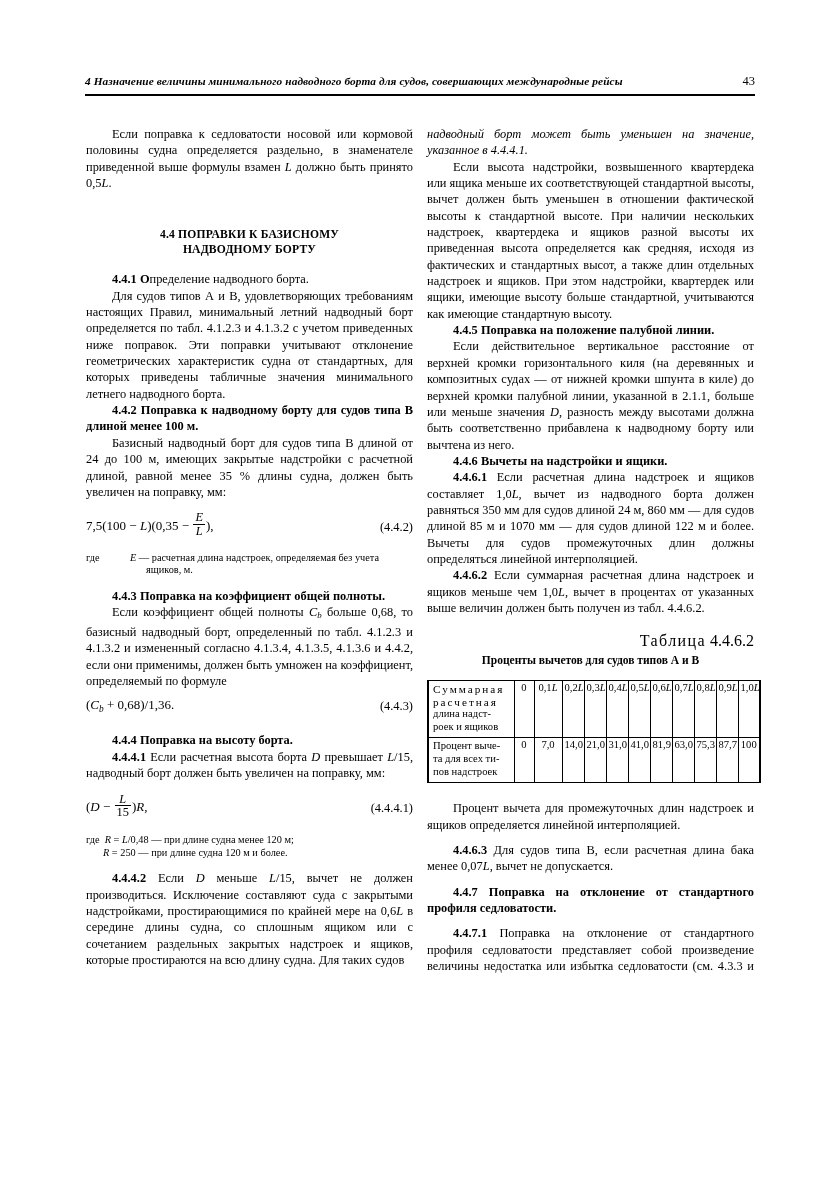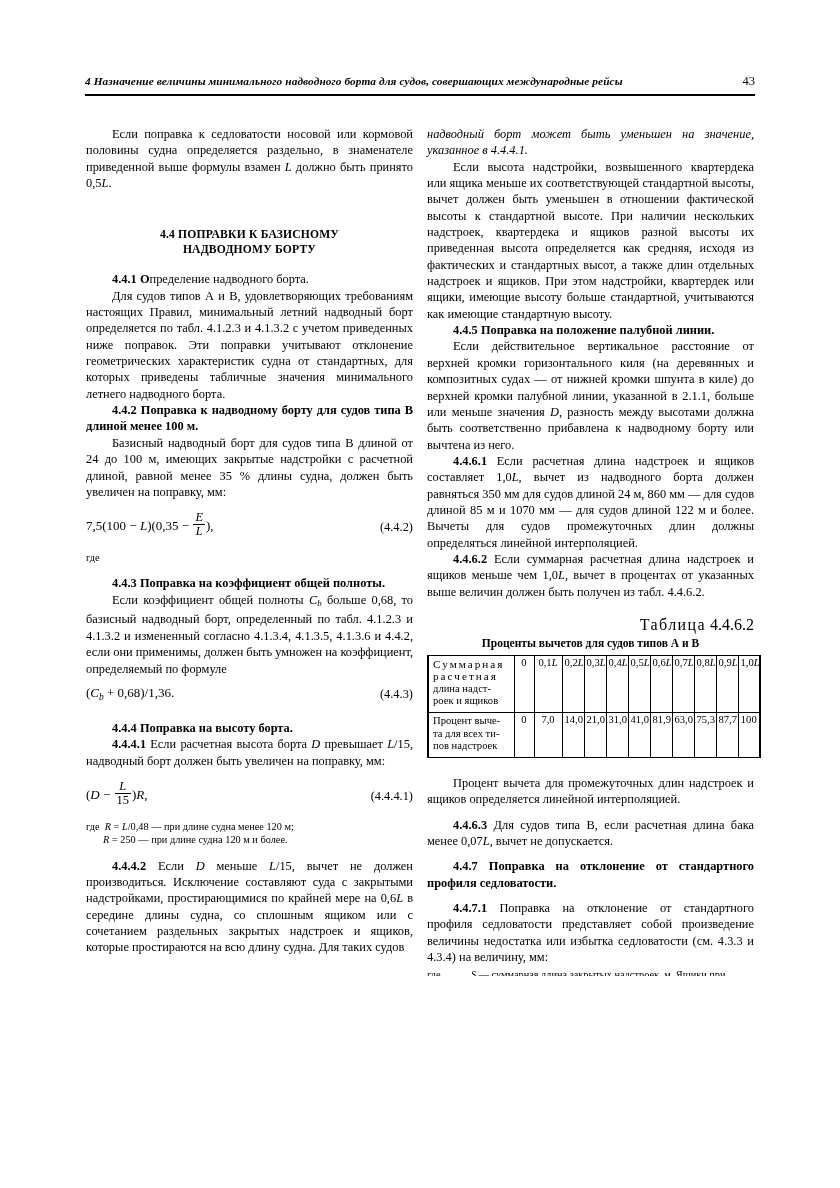--- a/index.html
+++ b/index.html
@@ -147,21 +147,21 @@
     text-align: right;
     font-size: 16px;
     letter-spacing: 1.4px;
     margin-bottom: 2px;
   }
   .tbl-cap-num .plain { letter-spacing: 0; }
   .tbl-title {
     text-align: center;
     font-weight: bold;
     font-size: 11.5px;
-    margin-bottom: 3px;
+    margin-bottom: 12px;
   }
   table.pct {
     border-collapse: collapse;
     width: 327px;
     table-layout: fixed;
     font-size: 10.6px;
   }
   table.pct td {
     border: 1.15px solid #000;
     padding: 1px 2px;
@@ -216,20 +216,21 @@
     <p>Базисный надводный борт для судов типа В длиной от 24 до 100 м, имеющих закрытые надстройки с расчетной длиной, равной менее 35 % длины судна, должен быть увеличен на поправку, мм:</p>
 
     <div class="formula">
       7,5(100&nbsp;−&nbsp;<span class="it">L</span>)(0,35&nbsp;−&nbsp;<span class="frac"><span class="num">E</span><span class="den upr">L</span></span>),
       <span class="eqno">(4.4.2)</span>
     </div>
 
     <div class="where">
       <div class="where-grid">
         <div class="where-lbl">где</div>
+        <div class="where-body"><span class="it">E</span> — расчетная длина надстроек, определяемая без учета<br><span style="padding-left:16px">ящиков, м.</span></div>
       </div>
     </div>
 
     <p style="margin-top:11px"><span class="b">4.4.3 Поправка на коэффициент общей полноты.</span></p>
 
     <p>Если коэффициент общей полноты <span class="it">C<span class="sub">b</span></span> больше 0,68, то базисный надводный борт, определенный по табл. 4.1.2.3 и 4.1.3.2 и измененный согласно 4.1.3.4, 4.1.3.5, 4.1.3.6 и 4.4.2, если они применимы, должен быть умножен на коэффициент, определяемый по формуле</p>
 
     <div class="formula" style="margin-top:8px;margin-bottom:9px">
       (<span class="it">C<span class="sub">b</span></span>&nbsp;+&nbsp;0,68)/1,36.
       <span class="eqno" style="top:1px">(4.4.3)</span>
@@ -256,20 +257,21 @@
   <div class="col col-right">
 
     <p class="noind">надводный борт может быть уменьшен на значение, указанное в 4.4.4.1.</p>
 
     <p>Если высота надстройки, возвышенного квартердека или ящика меньше их соответствующей стандартной высоты, вычет должен быть уменьшен в отношении фактической высоты к стандартной высоте. При наличии нескольких надстроек, квартердека и ящиков разной высоты их приведенная высота определяется как средняя, исходя из фактических и стандартных высот, а также длин отдельных надстроек и ящиков. При этом надстройки, квартердек или ящики, имеющие высоту больше стандартной, учитываются как имеющие стандартную высоту.</p>
 
     <p><span class="b">4.4.5 Поправка на положение палубной линии.</span></p>
 
     <p>Если действительное вертикальное расстояние от верхней кромки горизонтального киля (на деревянных и композитных судах — от нижней кромки шпунта в киле) до верхней кромки палубной линии, указанной в 2.1.1, больше или меньше значения <span class="it">D</span>, разность между высотами должна быть соответственно прибавлена к надводному борту или вычтена из него.</p>
 
+    <p><span class="b">4.4.6 Вычеты на надстройки и ящики.</span></p>
 
     <p><span class="b">4.4.6.1</span> Если расчетная длина надстроек и ящиков составляет 1,0<span class="it">L</span>, вычет из надводного борта должен равняться 350 мм для судов длиной 24 м, 860 мм — для судов длиной 85 м и 1070 мм — для судов длиной 122 м и более. Вычеты для судов промежуточных длин должны определяться линейной интерполяцией.</p>
 
     <p><span class="b">4.4.6.2</span> Если суммарная расчетная длина надстроек и ящиков меньше чем 1,0<span class="it">L</span>, вычет в процентах от указанных выше величин должен быть получен из табл. 4.4.6.2.</p>
 
     <div class="tbl-wrap">
       <div class="tbl-cap-num">
         <span>Таблица</span><span class="plain">&nbsp;</span><span class="plain">4.4.6.2</span>
       </div>
       <div class="tbl-title">Проценты вычетов для судов типов А и В</div>

